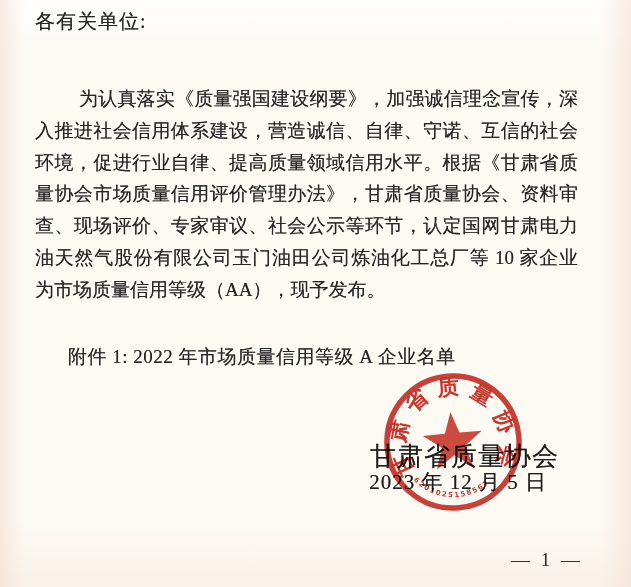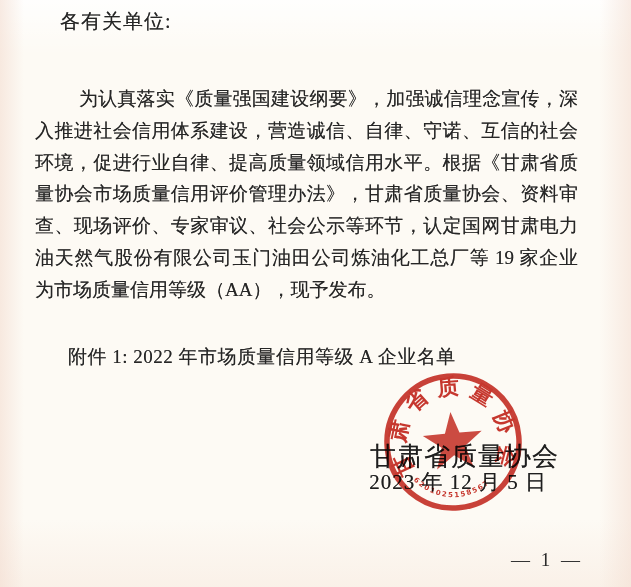--- a/index.html
+++ b/index.html
@@ -12,21 +12,20 @@
         rgba(243,221,209,0) 600px, rgba(243,221,209,.55) 631px),
       linear-gradient(180deg, rgba(255,255,255,.85) 0px, rgba(255,255,255,0) 55px,
         rgba(255,255,255,0) 520px, rgba(246,230,218,.45) 587px);
     color:#262626;
   }
   .page{position:absolute;inset:0;}
   .salutation{
     position:absolute;left:35px;top:6px;width:543px;
     font-size:20px;line-height:30px;letter-spacing:1px;
     text-shadow:0 0 .4px rgba(20,20,20,.55);
-    margin-left:25px;
   }
   .bodytext{
     position:absolute;left:35px;top:39px;width:543px;
     font-size:19px;line-height:31.8px;
     text-shadow:0 0 .4px rgba(20,20,20,.55);
   }
   .line{height:31.8px;text-align:justify;text-align-last:justify;}
   .line.first{padding-left:44px;margin-top:44px;}
   .line.last{text-align:right;text-align-last:left;}
   .attachment{
@@ -61,21 +60,21 @@
 <div class="page">
 
   <div class="salutation">各有关单位:</div>
 
   <div class="bodytext">
     <div class="line first">为认真落实《质量强国建设纲要》，加强诚信理念宣传，深</div>
     <div class="line">入推进社会信用体系建设，营造诚信、自律、守诺、互信的社会</div>
     <div class="line">环境，促进行业自律、提高质量领域信用水平。根据《甘肃省质</div>
     <div class="line">量协会市场质量信用评价管理办法》，甘肃省质量协会、资料审</div>
     <div class="line">查、现场评价、专家审议、社会公示等环节，认定国网甘肃电力</div>
-    <div class="line">油天然气股份有限公司玉门油田公司炼油化工总厂等 19 家企业</div>
+    <div class="line">油天然气股份有限公司玉门油田公司炼油化工总厂等 10 家企业</div>
     <div class="line last">为市场质量信用等级（AA），现予发布。</div>
   </div>
 
   <div class="attachment">附件 1: 2022 年市场质量信用等级 A 企业名单</div>
 
   <div class="seal-orgname">甘肃省质量协会</div>
   <div class="seal-date">2023 年 12 月 5 日</div>
 
   <div class="seal-wrap">
     <svg class="seal-svg" width="170" height="170" viewBox="0 0 170 170">

